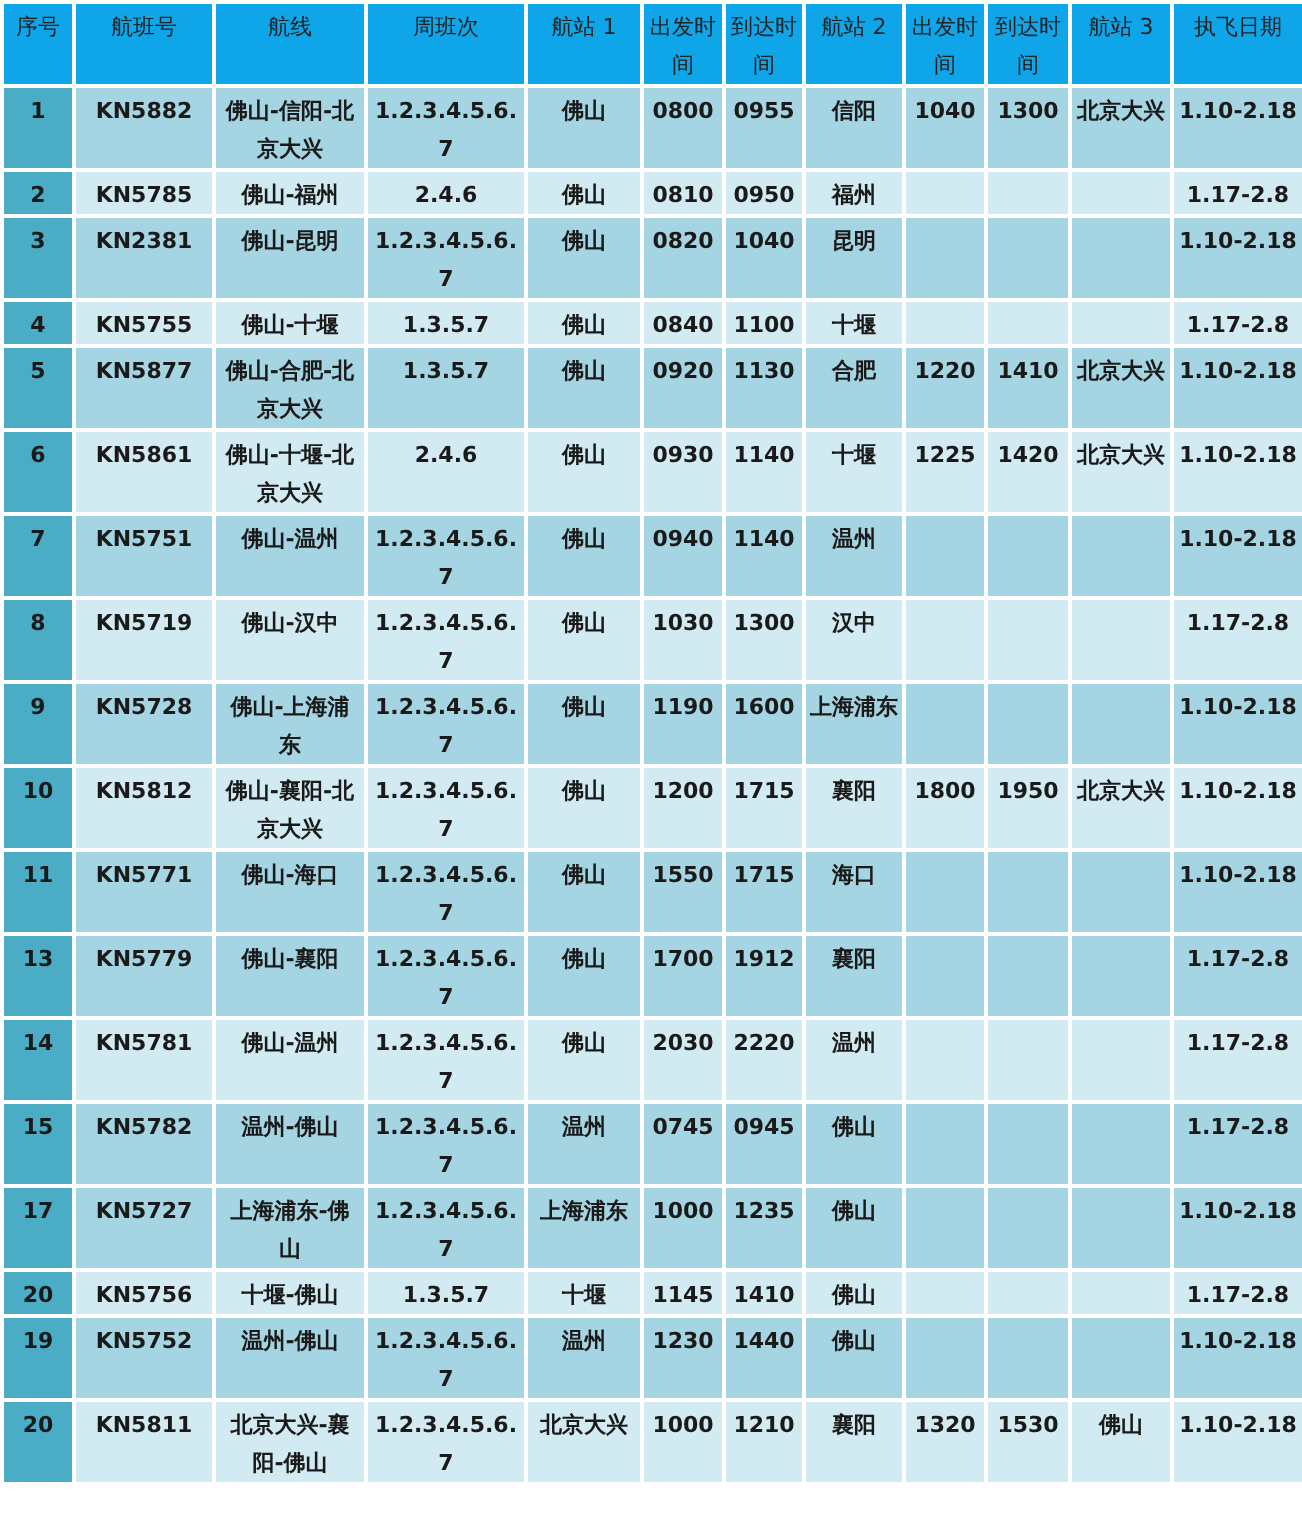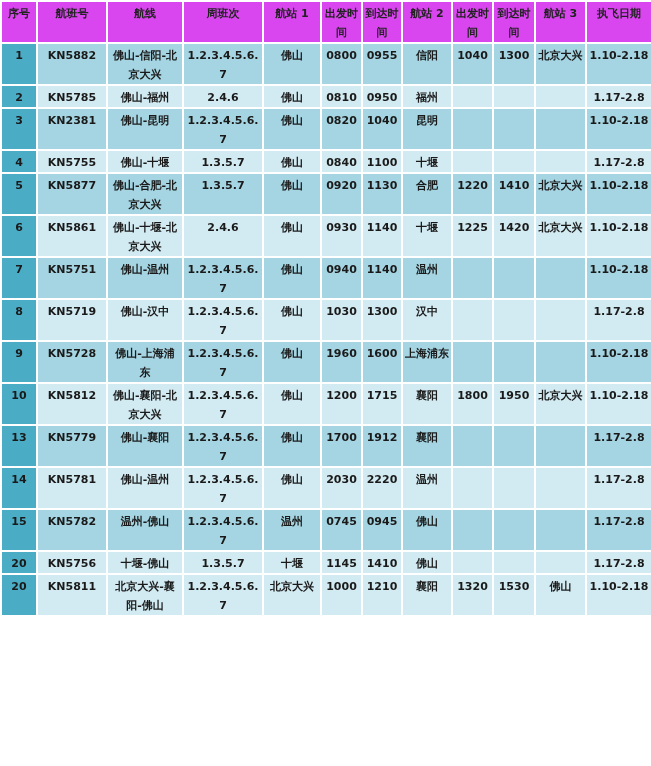--- a/index.html
+++ b/index.html
@@ -11,24 +11,24 @@
     vertical-align: top;
     font-size: 11px;
     font-weight: bold;
     color: #1a1a1a;
     line-height: 19px;
     padding: 2px 2px 0 2px;
     overflow: hidden;
     word-break: break-all;
   }
   table.sched th {
-    background: #d946ef;
+    background: #0ea5e9;
     color: #222;
     height: 35px;
-    font-weight: bold;
+    font-weight: normal;
   }
   table.sched td.idx { background: #4bacc6; }
   tr.odd td { background: #a5d5e2; }
   tr.even td { background: #d2eaf1; }
   tr.odd td.idx, tr.even td.idx { background: #4bacc6; }
   tr.single td { height: 15px; }
   tr.double td { height: 34px; }
 </style>
 </head>
 <body>
@@ -176,21 +176,21 @@
         <td></td>
         <td></td>
         <td>1.17-2.8</td>
       </tr>
       <tr class="odd double">
         <td class="idx">9</td>
         <td>KN5728</td>
         <td>佛山-上海浦东</td>
         <td>1.2.3.4.5.6.7</td>
         <td>佛山</td>
-        <td>1960</td>
+        <td>1190</td>
         <td>1600</td>
         <td>上海浦东</td>
         <td></td>
         <td></td>
         <td></td>
         <td>1.10-2.18</td>
       </tr>
       <tr class="even double">
         <td class="idx">10</td>
         <td>KN5812</td>
@@ -199,20 +199,34 @@
         <td>佛山</td>
         <td>1200</td>
         <td>1715</td>
         <td>襄阳</td>
         <td>1800</td>
         <td>1950</td>
         <td>北京大兴</td>
         <td>1.10-2.18</td>
       </tr>
       <tr class="odd single">
+        <td class="idx">11</td>
+        <td>KN5771</td>
+        <td>佛山-海口</td>
+        <td>1.2.3.4.5.6.7</td>
+        <td>佛山</td>
+        <td>1550</td>
+        <td>1715</td>
+        <td>海口</td>
+        <td></td>
+        <td></td>
+        <td></td>
+        <td>1.10-2.18</td>
+      </tr>
+      <tr class="odd single">
         <td class="idx">13</td>
         <td>KN5779</td>
         <td>佛山-襄阳</td>
         <td>1.2.3.4.5.6.7</td>
         <td>佛山</td>
         <td>1700</td>
         <td>1912</td>
         <td>襄阳</td>
         <td></td>
         <td></td>
@@ -239,35 +253,63 @@
         <td>温州-佛山</td>
         <td>1.2.3.4.5.6.7</td>
         <td>温州</td>
         <td>0745</td>
         <td>0945</td>
         <td>佛山</td>
         <td></td>
         <td></td>
         <td></td>
         <td>1.17-2.8</td>
+      </tr>
+      <tr class="odd double">
+        <td class="idx">17</td>
+        <td>KN5727</td>
+        <td>上海浦东-佛山</td>
+        <td>1.2.3.4.5.6.7</td>
+        <td>上海浦东</td>
+        <td>1000</td>
+        <td>1235</td>
+        <td>佛山</td>
+        <td></td>
+        <td></td>
+        <td></td>
+        <td>1.10-2.18</td>
       </tr>
       <tr class="even single">
         <td class="idx">20</td>
         <td>KN5756</td>
         <td>十堰-佛山</td>
         <td>1.3.5.7</td>
         <td>十堰</td>
         <td>1145</td>
         <td>1410</td>
         <td>佛山</td>
         <td></td>
         <td></td>
         <td></td>
         <td>1.17-2.8</td>
       </tr>
+      <tr class="odd single">
+        <td class="idx">19</td>
+        <td>KN5752</td>
+        <td>温州-佛山</td>
+        <td>1.2.3.4.5.6.7</td>
+        <td>温州</td>
+        <td>1230</td>
+        <td>1440</td>
+        <td>佛山</td>
+        <td></td>
+        <td></td>
+        <td></td>
+        <td>1.10-2.18</td>
+      </tr>
       <tr class="even double">
         <td class="idx">20</td>
         <td>KN5811</td>
         <td>北京大兴-襄阳-佛山</td>
         <td>1.2.3.4.5.6.7</td>
         <td>北京大兴</td>
         <td>1000</td>
         <td>1210</td>
         <td>襄阳</td>
         <td>1320</td>

